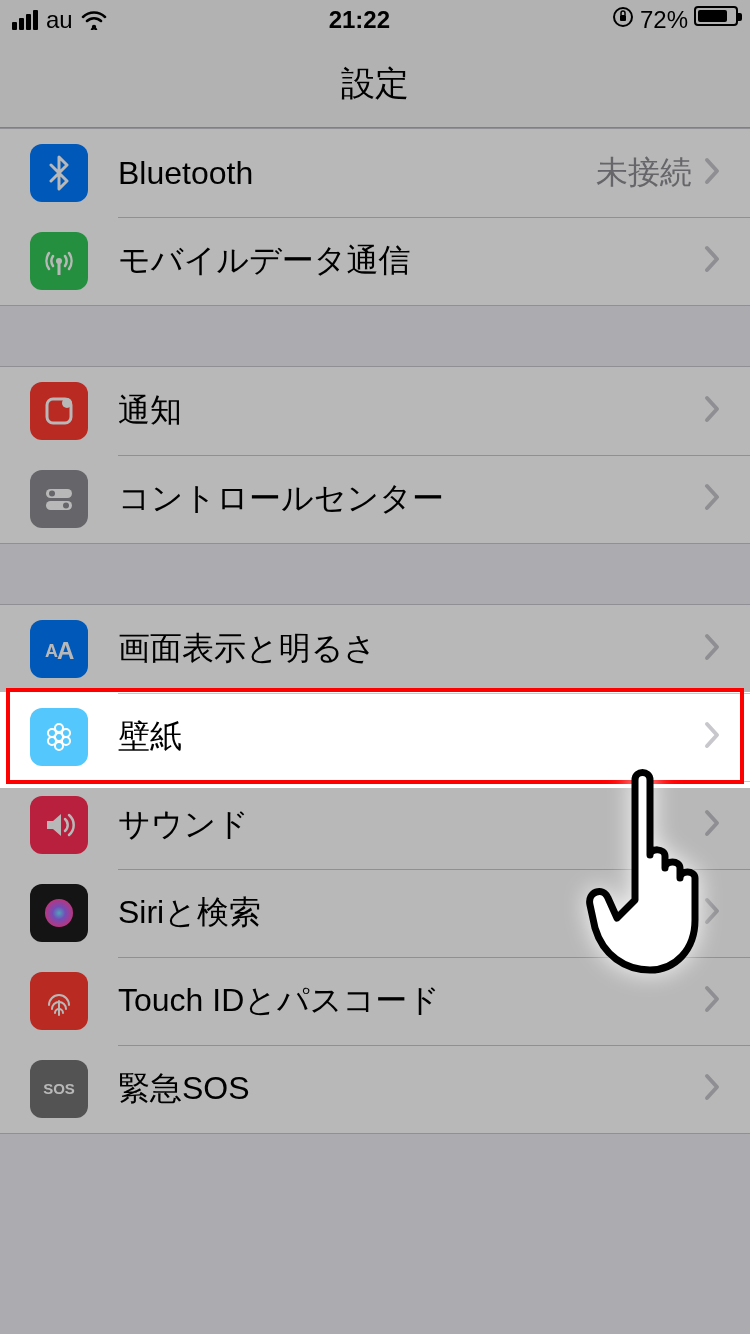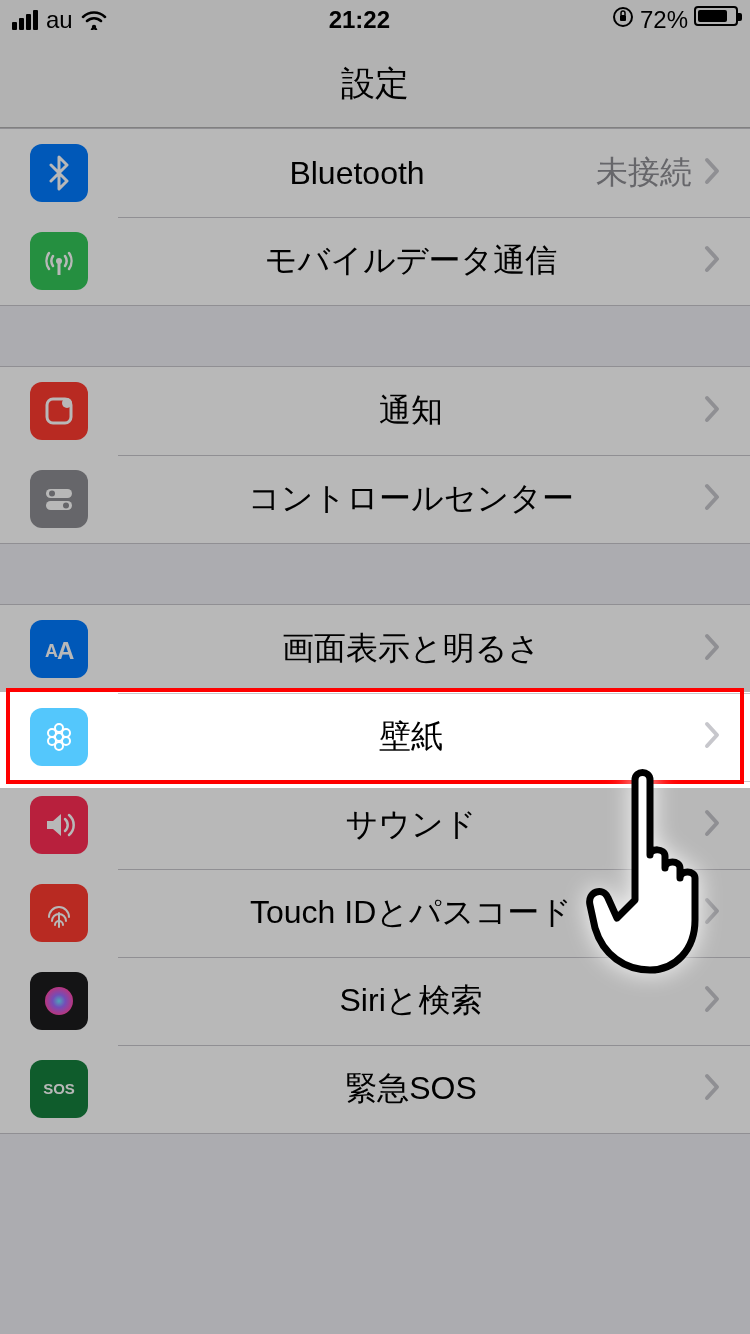--- a/index.html
+++ b/index.html
@@ -59,21 +59,20 @@
   }
   .gap { height: 60px; }
 
   
   .cell {
     display: flex;
     align-items: center;
     min-height: 88px;
     padding: 0 30px 0 30px;
     position: relative;
-    text-align: center;
   }
   .cell + .cell::before {
     content:"";
     position:absolute; left:118px; right:0; top:0; height:1px;
     background:#c8c7cc;
   }
   .icon-wrap {
     width: 58px; height: 58px; border-radius: 12px;
     display:flex; align-items:center; justify-content:center;
     margin-right: 30px;
@@ -87,21 +86,21 @@
   }
 
   
   .bg-blue   { background:#007aff; }
   .bg-green  { background:#34c759; }
   .bg-red    { background:#ff3b30; }
   .bg-gray   { background:#8e8e93; }
   .bg-indigo { background:#5856d6; }
   .bg-cyan   { background:#54c7fc; }
   .bg-pink   { background:#ff2d55; }
-  .bg-orange { background:#15803d; }
+  .bg-orange { background:#737373; }
   .bg-dark   { background:#1c1c1e; }
 
   
   .highlight-rect {
     position:absolute;
     border: 4px solid #ff0000;
     pointer-events:none;
     z-index: 50;
   }
 
@@ -275,52 +274,52 @@
       </div>
       <div class="label">サウンド</div>
 
       <span class="chevron">
     <svg width="16" height="28" viewBox="0 0 16 28">
             <path d="M3 3 L13 14 L3 25" fill="none" stroke="#c7c7cc" stroke-width="4" stroke-linecap="round" stroke-linejoin="round"></path>
           </svg>
   </span>
     </div>
       <div class="cell">
-      <div class="icon-wrap bg-red">
-        <svg width="36" height="36" viewBox="0 0 36 36">
-            <g fill="none" stroke="#fff" stroke-width="2" stroke-linecap="round">
-              <path d="M8 22 a10 10 0 0 1 20 0"></path>
-              <path d="M11 26 a7 7 0 0 1 14 0"></path>
-              <path d="M14 30 a4 4 0 0 1 8 0"></path>
-              <path d="M18 18 v14"></path>
-            </g>
-          </svg>
-      </div>
-      <div class="label">Touch IDとパスコード</div>
-
-      <span class="chevron">
-    <svg width="16" height="28" viewBox="0 0 16 28">
-            <path d="M3 3 L13 14 L3 25" fill="none" stroke="#c7c7cc" stroke-width="4" stroke-linecap="round" stroke-linejoin="round"></path>
-          </svg>
-  </span>
-    </div>
-      <div class="cell">
       <div class="icon-wrap bg-dark">
         <svg width="36" height="36" viewBox="0 0 36 36">
             <defs>
               <radialGradient id="sg" cx="50%" cy="50%">
                 <stop offset="0%" stop-color="#6ee3ff"></stop>
                 <stop offset="45%" stop-color="#a06bff"></stop>
                 <stop offset="100%" stop-color="#ff4bb0"></stop>
               </radialGradient>
             </defs>
             <circle cx="18" cy="18" r="14" fill="url(#sg)"></circle>
           </svg>
       </div>
       <div class="label">Siriと検索</div>
+
+      <span class="chevron">
+    <svg width="16" height="28" viewBox="0 0 16 28">
+            <path d="M3 3 L13 14 L3 25" fill="none" stroke="#c7c7cc" stroke-width="4" stroke-linecap="round" stroke-linejoin="round"></path>
+          </svg>
+  </span>
+    </div>
+      <div class="cell">
+      <div class="icon-wrap bg-red">
+        <svg width="36" height="36" viewBox="0 0 36 36">
+            <g fill="none" stroke="#fff" stroke-width="2" stroke-linecap="round">
+              <path d="M8 22 a10 10 0 0 1 20 0"></path>
+              <path d="M11 26 a7 7 0 0 1 14 0"></path>
+              <path d="M14 30 a4 4 0 0 1 8 0"></path>
+              <path d="M18 18 v14"></path>
+            </g>
+          </svg>
+      </div>
+      <div class="label">Touch IDとパスコード</div>
 
       <span class="chevron">
     <svg width="16" height="28" viewBox="0 0 16 28">
             <path d="M3 3 L13 14 L3 25" fill="none" stroke="#c7c7cc" stroke-width="4" stroke-linecap="round" stroke-linejoin="round"></path>
           </svg>
   </span>
     </div>
       <div class="cell">
       <div class="icon-wrap bg-orange">
         <svg width="36" height="36" viewBox="0 0 36 36">

